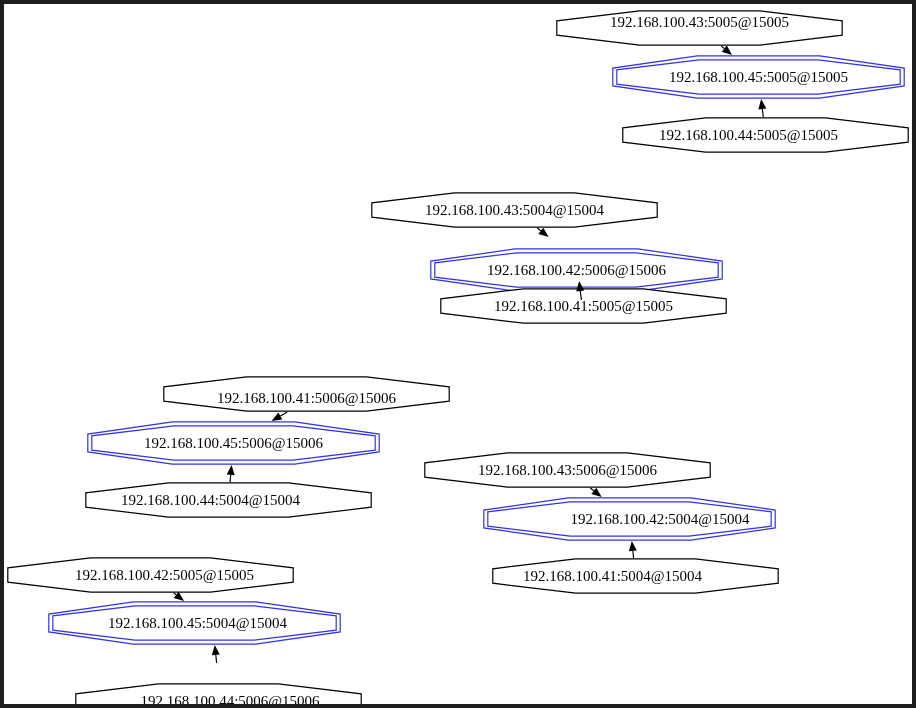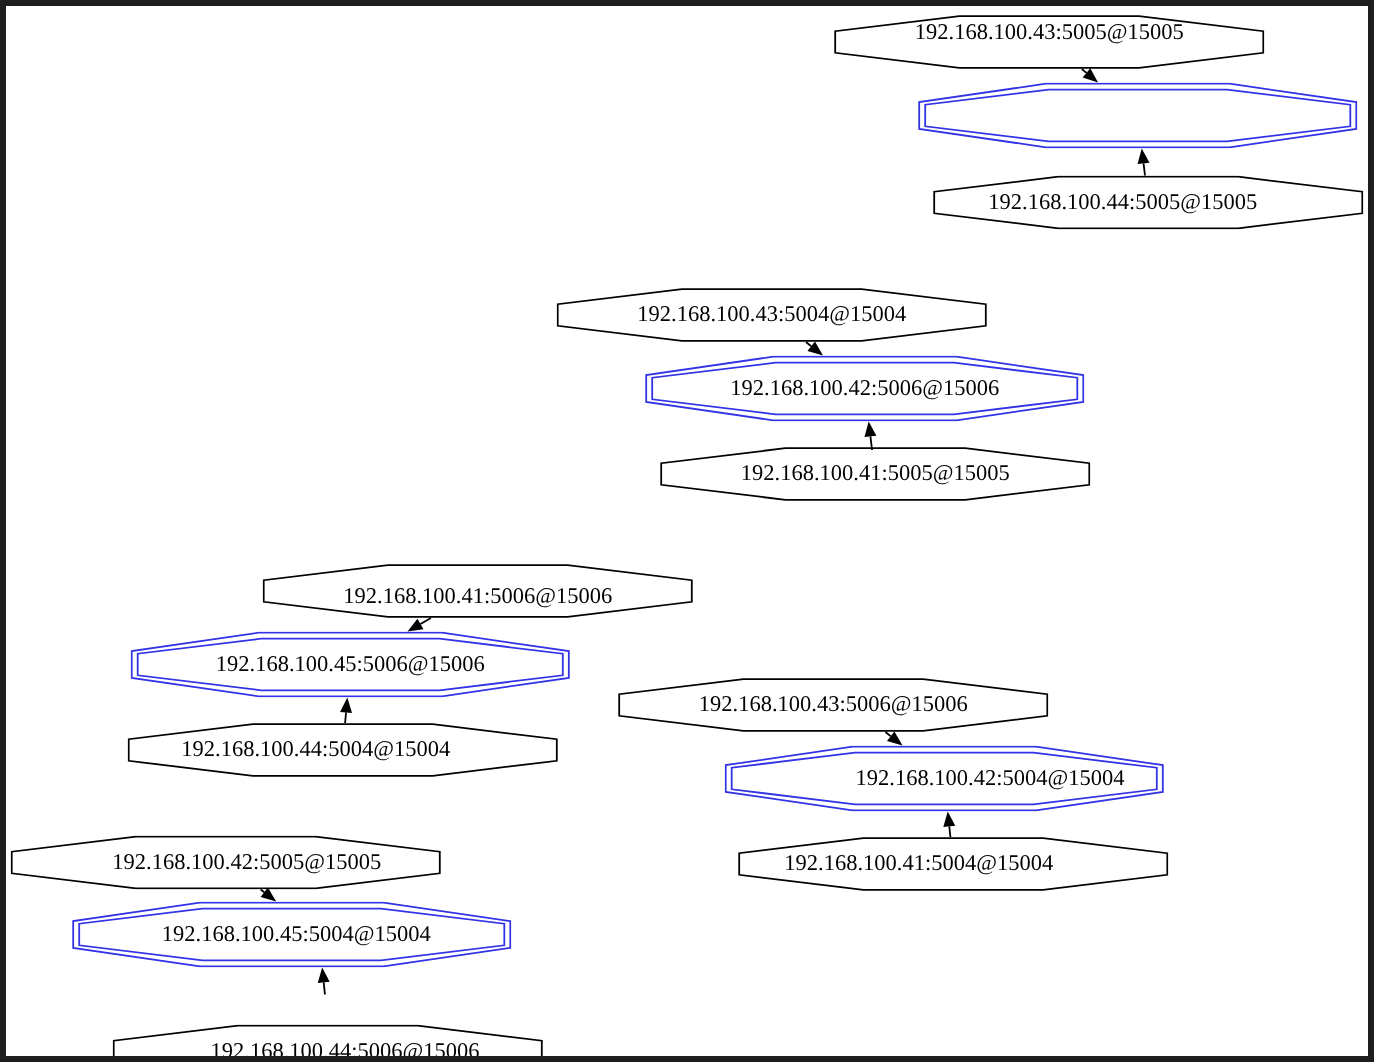--- a/index.html
+++ b/index.html
@@ -72,69 +72,70 @@
       <svg width="287" height="36">
         <polygon points="83.6,0.8 203.4,0.8 286.2,10.8 286.2,25.2 203.4,35.2 83.6,35.2 0.8,25.2 0.8,10.8" fill="#ffffff" stroke="#000000" stroke-width="1.2"></polygon>
       </svg>
     <span class="lbl">192.168.100.43:5005@15005</span>
   </div>
   <div class="node double" id="n1c" style="left:608px;top:51px;width:293px;height:44px">
       <svg width="293" height="44">
         <polygon points="85.3,0.8 207.7,0.8 292.2,13.1 292.2,30.9 207.7,43.2 85.3,43.2 0.8,30.9 0.8,13.1" fill="#ffffff" stroke="#3232e6" stroke-width="1.2"></polygon>
         <polygon points="87.0,4.8 206.0,4.8 288.2,14.8 288.2,29.2 206.0,39.2 87.0,39.2 4.8,29.2 4.8,14.8" fill="#ffffff" stroke="#3232e6" stroke-width="1.2"></polygon>
       </svg>
+    <span class="lbl">192.168.100.45:5005@15005</span>
   </div>
   <div class="node" id="n1b" style="left:618px;top:113px;width:253px;height:36px">
       <svg width="287" height="36">
         <polygon points="83.6,0.8 203.4,0.8 286.2,10.8 286.2,25.2 203.4,35.2 83.6,35.2 0.8,25.2 0.8,10.8" fill="#ffffff" stroke="#000000" stroke-width="1.2"></polygon>
       </svg>
     <span class="lbl">192.168.100.44:5005@15005</span>
   </div>
 
   <div class="node" id="n2t" style="left:367px;top:188px;width:287px;height:36px">
       <svg width="287" height="36">
         <polygon points="83.6,0.8 203.4,0.8 286.2,10.8 286.2,25.2 203.4,35.2 83.6,35.2 0.8,25.2 0.8,10.8" fill="#ffffff" stroke="#000000" stroke-width="1.2"></polygon>
       </svg>
     <span class="lbl">192.168.100.43:5004@15004</span>
   </div>
-  <div class="node double" id="n2c" style="left:426px;top:233px;width:293px;height:44px">
+  <div class="node double" id="n2c" style="left:426px;top:244px;width:293px;height:44px">
       <svg width="293" height="44">
         <polygon points="85.3,0.8 207.7,0.8 292.2,13.1 292.2,30.9 207.7,43.2 85.3,43.2 0.8,30.9 0.8,13.1" fill="#ffffff" stroke="#3232e6" stroke-width="1.2"></polygon>
         <polygon points="87.0,4.8 206.0,4.8 288.2,14.8 288.2,29.2 206.0,39.2 87.0,39.2 4.8,29.2 4.8,14.8" fill="#ffffff" stroke="#3232e6" stroke-width="1.2"></polygon>
       </svg>
     <span class="lbl">192.168.100.42:5006@15006</span>
   </div>
-  <div class="node" id="n2b" style="left:436px;top:294px;width:287px;height:36px">
+  <div class="node" id="n2b" style="left:436px;top:284px;width:287px;height:36px">
       <svg width="287" height="36">
         <polygon points="83.6,0.8 203.4,0.8 286.2,10.8 286.2,25.2 203.4,35.2 83.6,35.2 0.8,25.2 0.8,10.8" fill="#ffffff" stroke="#000000" stroke-width="1.2"></polygon>
       </svg>
     <span class="lbl">192.168.100.41:5005@15005</span>
   </div>
 
-  <div class="node" id="n3t" style="left:171px;top:372px;width:287px;height:44px">
+  <div class="node" id="n3t" style="left:159px;top:372px;width:287px;height:44px">
       <svg width="287" height="36">
         <polygon points="83.6,0.8 203.4,0.8 286.2,10.8 286.2,25.2 203.4,35.2 83.6,35.2 0.8,25.2 0.8,10.8" fill="#ffffff" stroke="#000000" stroke-width="1.2"></polygon>
       </svg>
     <span class="lbl">192.168.100.41:5006@15006</span>
   </div>
   <div class="node double" id="n3c" style="left:83px;top:417px;width:293px;height:44px">
       <svg width="293" height="44">
         <polygon points="85.3,0.8 207.7,0.8 292.2,13.1 292.2,30.9 207.7,43.2 85.3,43.2 0.8,30.9 0.8,13.1" fill="#ffffff" stroke="#3232e6" stroke-width="1.2"></polygon>
         <polygon points="87.0,4.8 206.0,4.8 288.2,14.8 288.2,29.2 206.0,39.2 87.0,39.2 4.8,29.2 4.8,14.8" fill="#ffffff" stroke="#3232e6" stroke-width="1.2"></polygon>
       </svg>
     <span class="lbl">192.168.100.45:5006@15006</span>
   </div>
   <div class="node" id="n3b" style="left:81px;top:478px;width:251px;height:36px">
       <svg width="287" height="36">
         <polygon points="83.6,0.8 203.4,0.8 286.2,10.8 286.2,25.2 203.4,35.2 83.6,35.2 0.8,25.2 0.8,10.8" fill="#ffffff" stroke="#000000" stroke-width="1.2"></polygon>
       </svg>
     <span class="lbl">192.168.100.44:5004@15004</span>
   </div>
 
-  <div class="node" id="n4t" style="left:408px;top:448px;width:287px;height:36px">
+  <div class="node" id="n4t" style="left:420px;top:448px;width:287px;height:36px">
       <svg width="287" height="36">
         <polygon points="83.6,0.8 203.4,0.8 286.2,10.8 286.2,25.2 203.4,35.2 83.6,35.2 0.8,25.2 0.8,10.8" fill="#ffffff" stroke="#000000" stroke-width="1.2"></polygon>
       </svg>
     <span class="lbl">192.168.100.43:5006@15006</span>
   </div>
   <div class="node double" id="n4c" style="left:479px;top:493px;width:354px;height:44px">
       <svg width="293" height="44">
         <polygon points="85.3,0.8 207.7,0.8 292.2,13.1 292.2,30.9 207.7,43.2 85.3,43.2 0.8,30.9 0.8,13.1" fill="#ffffff" stroke="#3232e6" stroke-width="1.2"></polygon>
         <polygon points="87.0,4.8 206.0,4.8 288.2,14.8 288.2,29.2 206.0,39.2 87.0,39.2 4.8,29.2 4.8,14.8" fill="#ffffff" stroke="#3232e6" stroke-width="1.2"></polygon>
       </svg>

